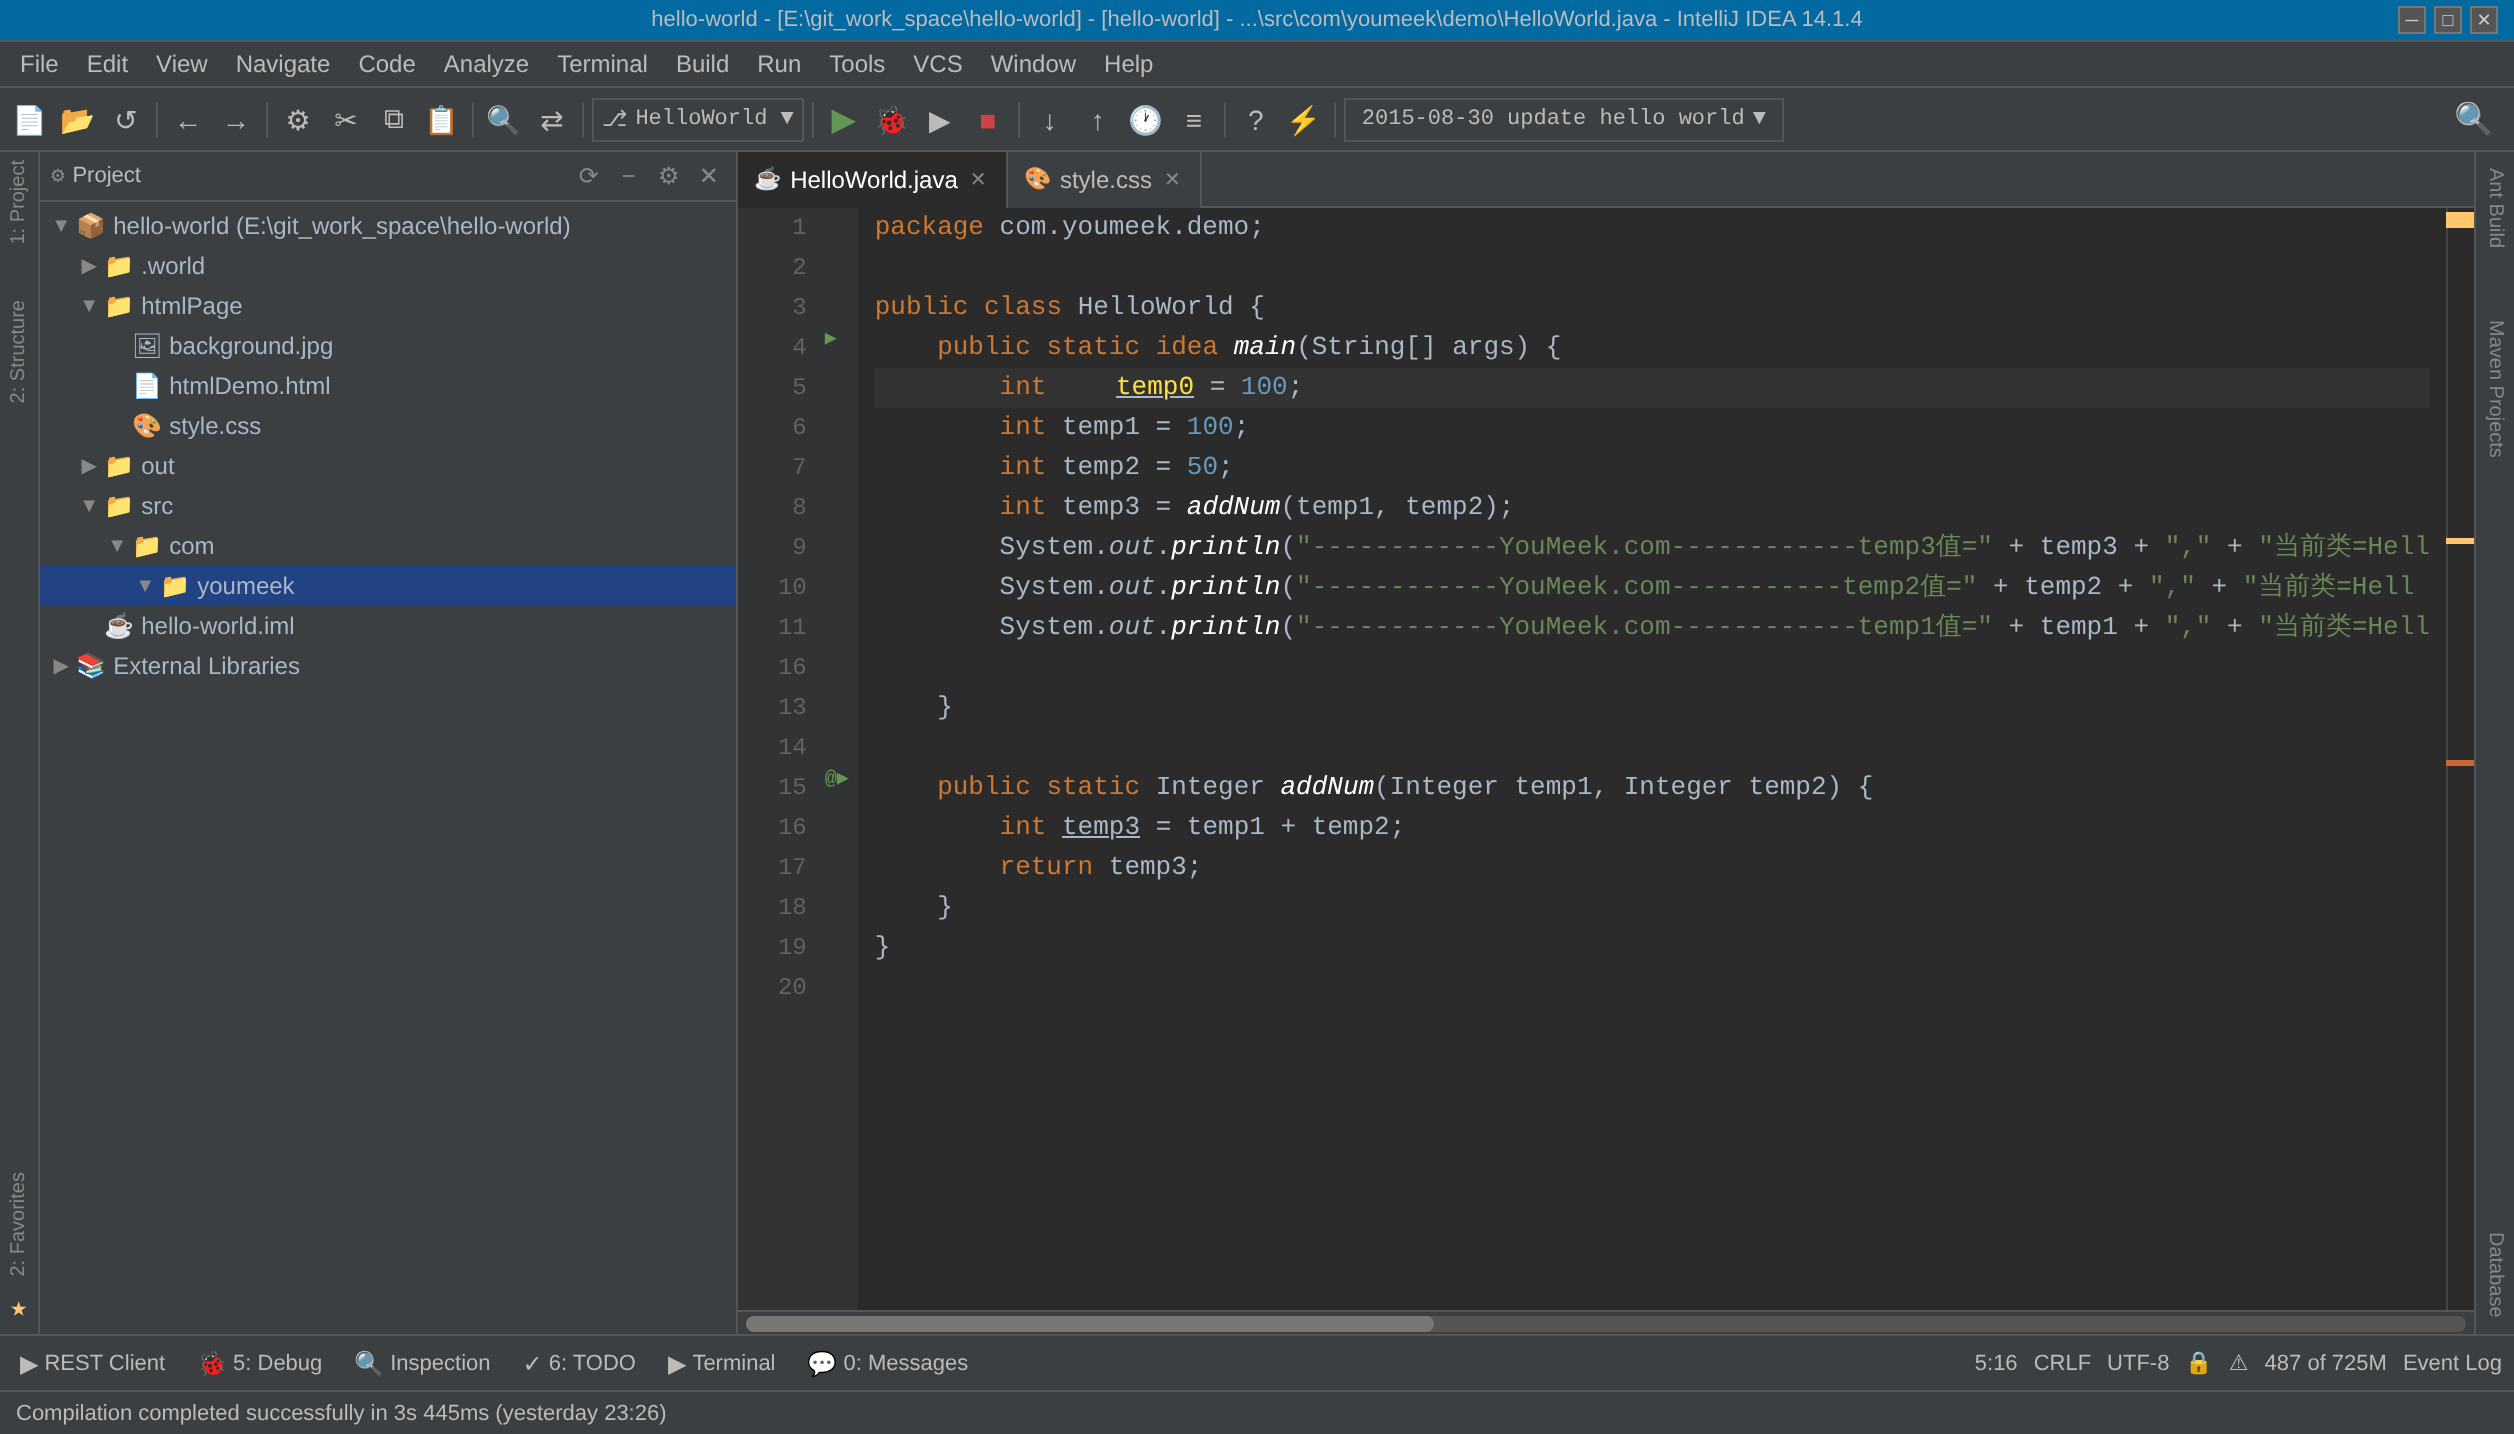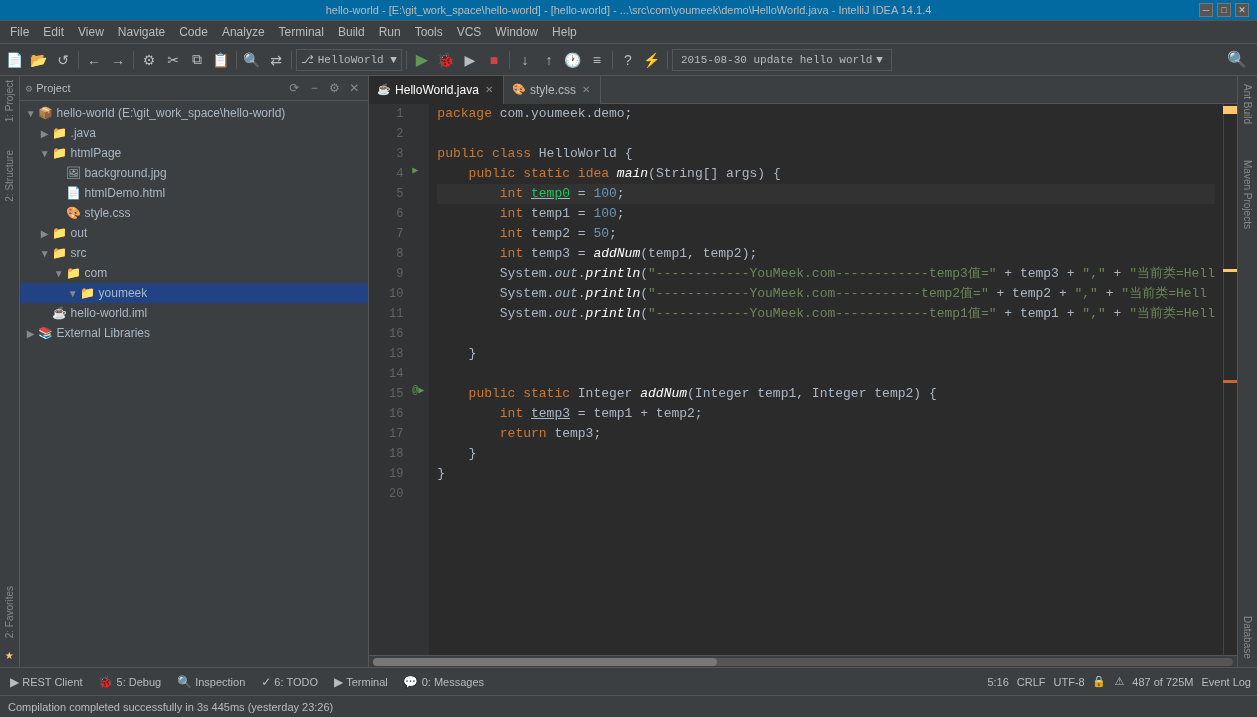--- a/index.html
+++ b/index.html
@@ -468,21 +468,21 @@
         <span class="tree-indent" style="width:0px"></span>
         <span class="tree-arrow">▼</span>
         <span class="tree-icon icon-module">📦</span>
         <span>hello-world (E:\git_work_space\hello-world)</span>
       </div>
 
       <div class="tree-item">
         <span class="tree-indent" style="width:14px"></span>
         <span class="tree-arrow">▶</span>
         <span class="tree-icon icon-folder">📁</span>
-        <span>.java</span>
+        <span>.world</span>
       </div>
 
       <div class="tree-item">
         <span class="tree-indent" style="width:14px"></span>
         <span class="tree-arrow">▼</span>
         <span class="tree-icon icon-folder">📁</span>
         <span>htmlPage</span>
       </div>
 
       <div class="tree-item">
@@ -608,21 +608,21 @@
 
         <div class="code-line">
           <span class="kw">public</span><span style="color:#a9b7c6;"> </span><span class="kw">class</span><span style="color:#a9b7c6;"> </span><span style="color:#a9b7c6;">HelloWorld</span><span style="color:#a9b7c6;"> {</span>
         </div>
 
         <div class="code-line">
           <span style="color:#a9b7c6;">    </span><span class="kw">public</span><span style="color:#a9b7c6;"> </span><span class="kw">static</span><span style="color:#a9b7c6;"> </span><span class="kw">idea</span><span style="color:#a9b7c6;"> </span><span class="method">main</span><span style="color:#a9b7c6;">(String[] args) {</span>
         </div>
 
         <div class="code-line line-highlight">
-          <span style="color:#a9b7c6;">        </span><span class="kw">int</span><span style="color:#a9b7c6;"> </span><span class="var-underline" style="color:#22c55e;">temp0</span><span style="color:#a9b7c6;"> = </span><span class="num">100</span><span style="color:#a9b7c6;">;</span>
+          <span style="color:#a9b7c6;">        </span><span class="kw">int</span><span style="color:#a9b7c6;"> </span><span class="var-underline" style="color:#fde047;margin-left:27px;">temp0</span><span style="color:#a9b7c6;"> = </span><span class="num">100</span><span style="color:#a9b7c6;">;</span>
         </div>
 
         <div class="code-line">
           <span style="color:#a9b7c6;">        </span><span class="kw">int</span><span style="color:#a9b7c6;"> temp1 = </span><span class="num">100</span><span style="color:#a9b7c6;">;</span>
         </div>
 
         <div class="code-line">
           <span style="color:#a9b7c6;">        </span><span class="kw">int</span><span style="color:#a9b7c6;"> temp2 = </span><span class="num">50</span><span style="color:#a9b7c6;">;</span>
         </div>
 

